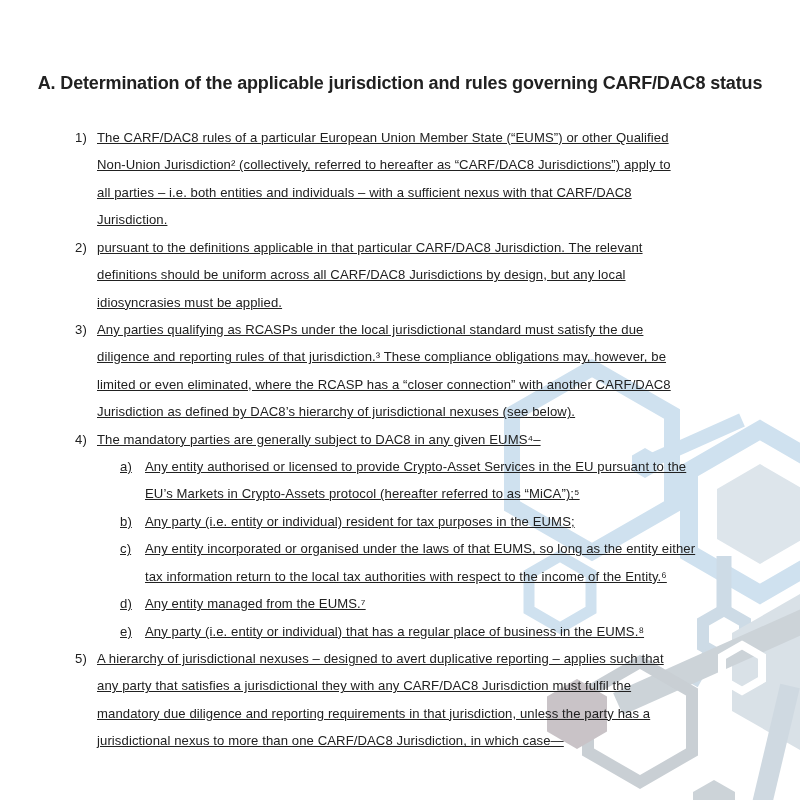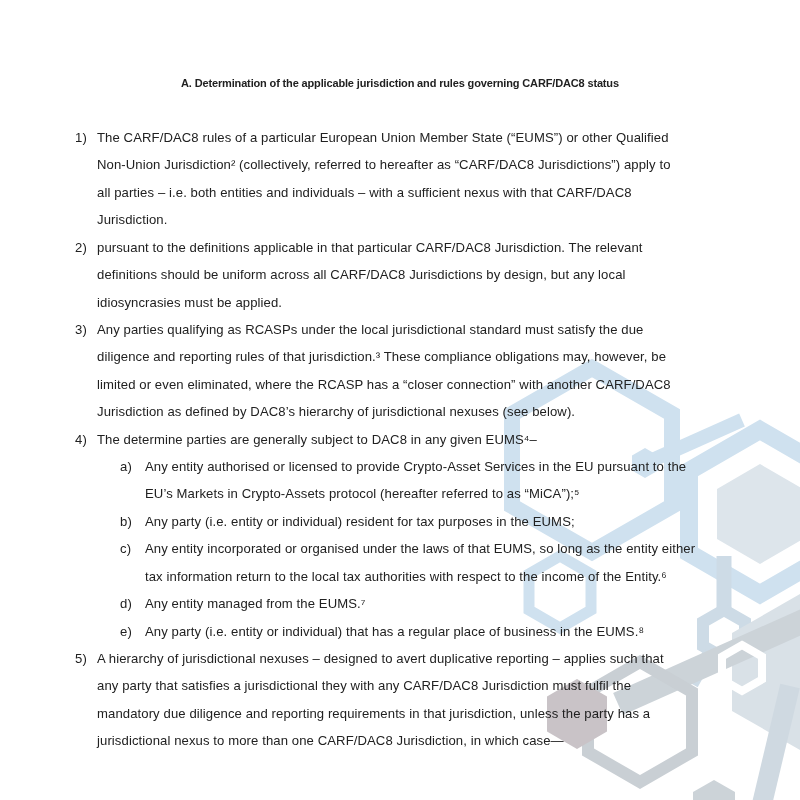--- a/index.html
+++ b/index.html
@@ -10,30 +10,30 @@
     color:#212121;
   }
   .page{position:absolute;inset:0;background:#ffffff;}
   
   .watermark{
     position:absolute;left:500px;top:350px;width:300px;height:450px;
     z-index:0;pointer-events:none;
   }
   .doc-heading{
     position:absolute;left:0;top:70px;width:800px;z-index:1;
-    text-align:center;font-weight:bold;font-size:11px;line-height:27.4px;
+    text-align:center;font-weight:bold;font-size:18px;line-height:27.4px;
     letter-spacing:-0.15px;
   }
   .doc-body{
     position:absolute;left:75px;top:124px;width:655px;z-index:1;
     font-size:13.1px;line-height:27.42px;letter-spacing:0.1px;
   }
   .item{display:flex;}
   .num{flex:0 0 22px;}
-  .lines{flex:1;min-width:0;}
+  .lines{flex:1;min-width:0;text-decoration:underline;}
   .line{white-space:nowrap;}
   .subitem{display:flex;margin-left:23px;}
   .subnum{flex:0 0 25px;}
   .sublines{flex:1;min-width:0;}
 </style>
 </head>
 <body>
 
 <div class="page">
 
@@ -93,21 +93,21 @@
         <div class="lines">
           <div class="line">Any parties qualifying as RCASPs under the local jurisdictional standard must satisfy the due</div>
           <div class="line">diligence and reporting rules of that jurisdiction.³ These compliance obligations may, however, be</div>
           <div class="line">limited or even eliminated, where the RCASP has a “closer connection” with another CARF/DAC8</div>
           <div class="line">Jurisdiction as defined by DAC8’s hierarchy of jurisdictional nexuses (see below).</div>
         </div>
       </div>
       <div class="item">
         <div class="num">4)</div>
         <div class="lines">
-          <div class="line">The determine parties are generally subject to DAC8 in any given EUMS⁴–</div>
+          <div class="line">The mandatory parties are generally subject to DAC8 in any given EUMS⁴–</div>
           <div class="subitem">
             <div class="subnum">a)</div>
             <div class="sublines">
               <div class="line">Any entity authorised or licensed to provide Crypto-Asset Services in the EU pursuant to the</div>
               <div class="line">EU’s Markets in Crypto-Assets protocol (hereafter referred to as “MiCA”);⁵</div>
             </div>
           </div>
           <div class="subitem">
             <div class="subnum">b)</div>
             <div class="sublines">

